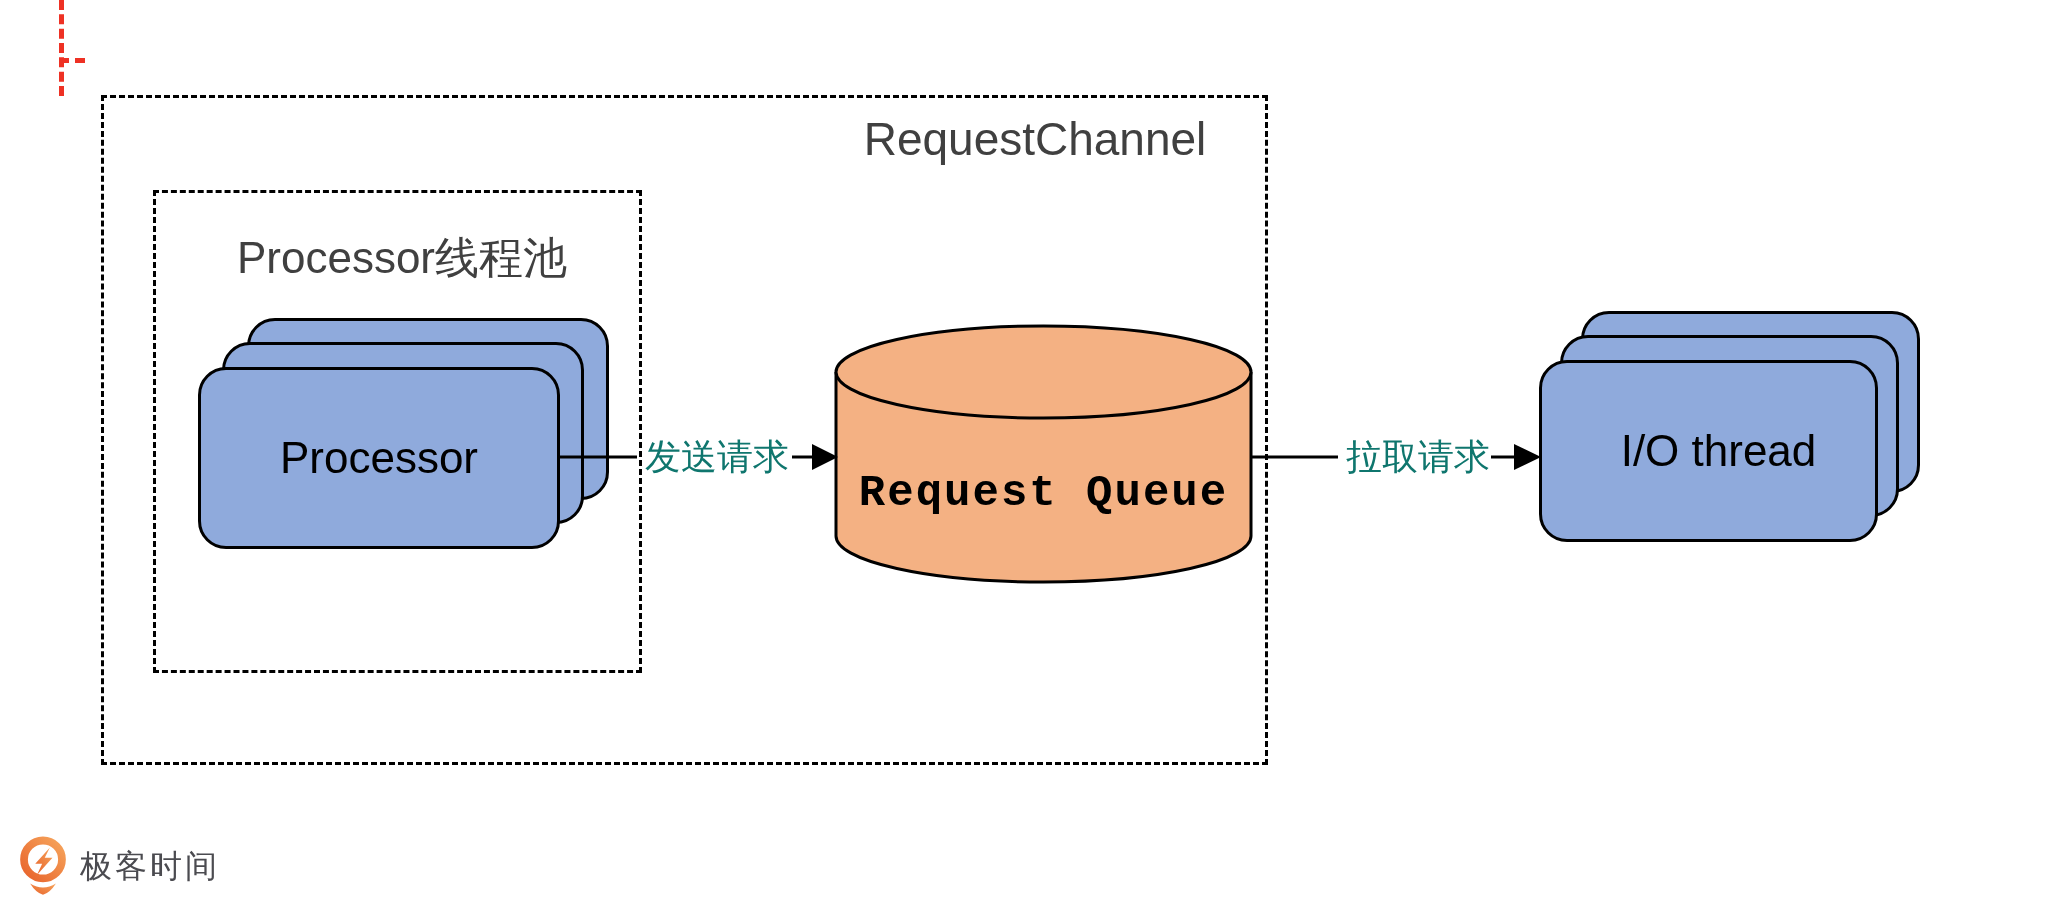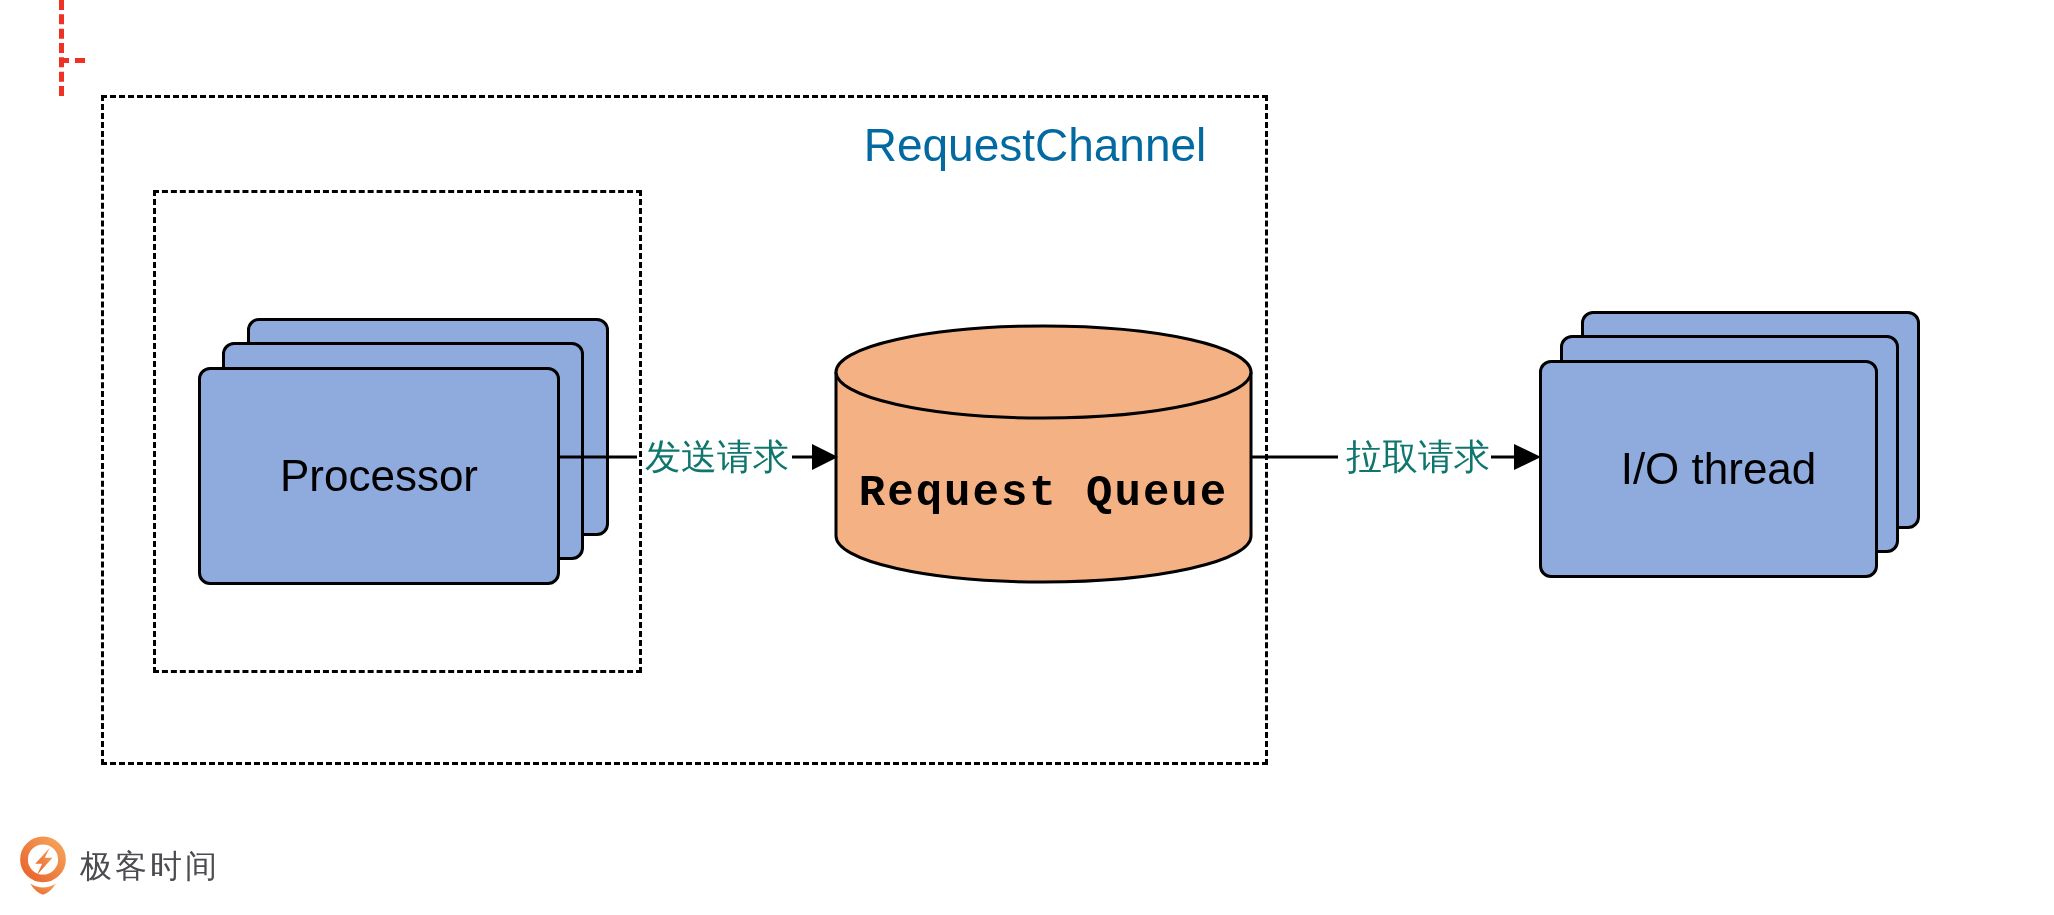--- a/index.html
+++ b/index.html
@@ -1,26 +1,26 @@
 <!DOCTYPE html>
 <html style="--node-fill: #8FAADC; --queue-fill: #F4B183; --stroke: #000000; --crop-mark: #EE3124; --logo-dark: #E8632B; --logo-light: #F6A45B; --logo-text: #4B4B50;"><head>
 <meta charset="utf-8">
 <style>
   html,body{margin:0;padding:0;background:#fff;}
   .stage{
     position:relative; width:2054px; height:915px; background:#fff; overflow:hidden;
     font-family:"Liberation Sans","DejaVu Sans",sans-serif; color:#000;
   }
   .dashed-box{position:absolute; border:3px dashed var(--stroke,#000); box-sizing:border-box; background:transparent;}
-  .box-title{position:absolute; text-align:center; white-space:nowrap; color:#0369a1;margin-top:6px;}
+  .box-title{position:absolute; text-align:center; white-space:nowrap; color:#404040;}
   .title-xl{font-size:46px; line-height:54px;}
   .title-lg{font-size:44px; line-height:52px;}
   .card{
-    position:absolute; width:362px; height:218px; box-sizing:border-box;
-    background:var(--node-fill,#8FAADC); border:3px solid var(--stroke,#000); border-radius:12px;
+    position:absolute; width:362px; height:182px; box-sizing:border-box;
+    background:var(--node-fill,#8FAADC); border:3px solid var(--stroke,#000); border-radius:28px;
     display:flex; align-items:center; justify-content:center;
   }
   .card.io{width:339px;}
   .card-label{font-size:44px; line-height:1; color:#000; white-space:nowrap;}
   .arrow-label{
     position:absolute; top:435px; height:44px; line-height:44px; width:150px;
     font-size:36px; text-align:center; white-space:nowrap; color:#0f766e;
   }
   svg{display:block;}
   .overlay{position:absolute; left:0; top:0; pointer-events:none;}
@@ -43,20 +43,21 @@
 
 <div class="stage">
 
   <div class="crop-mark-v"></div>
   <div class="crop-mark-h"></div>
 
   <div class="dashed-box" style="left:101px; top:95px; width:1167px; height:670px;"></div>
   <div class="box-title title-xl" style="left:835px; top:112px; width:400px;">RequestChannel</div>
 
   <div class="dashed-box" style="left:153px; top:190px; width:489px; height:483px;"></div>
+  <div class="box-title title-lg" style="left:160px; top:232px; width:484px;">Processor线程池</div>
 
   <div class="card" style="left:247px; top:318px;"></div>
   <div class="card" style="left:222px; top:342px;"></div>
   <div class="card" style="left:198px; top:367px;">
     <span class="card-label">Processor</span>
   </div>
 
   <div class="card io" style="left:1581px; top:311px;"></div>
   <div class="card io" style="left:1560px; top:335px;"></div>
   <div class="card io" style="left:1539px; top:360px;padding-left:20px;">

